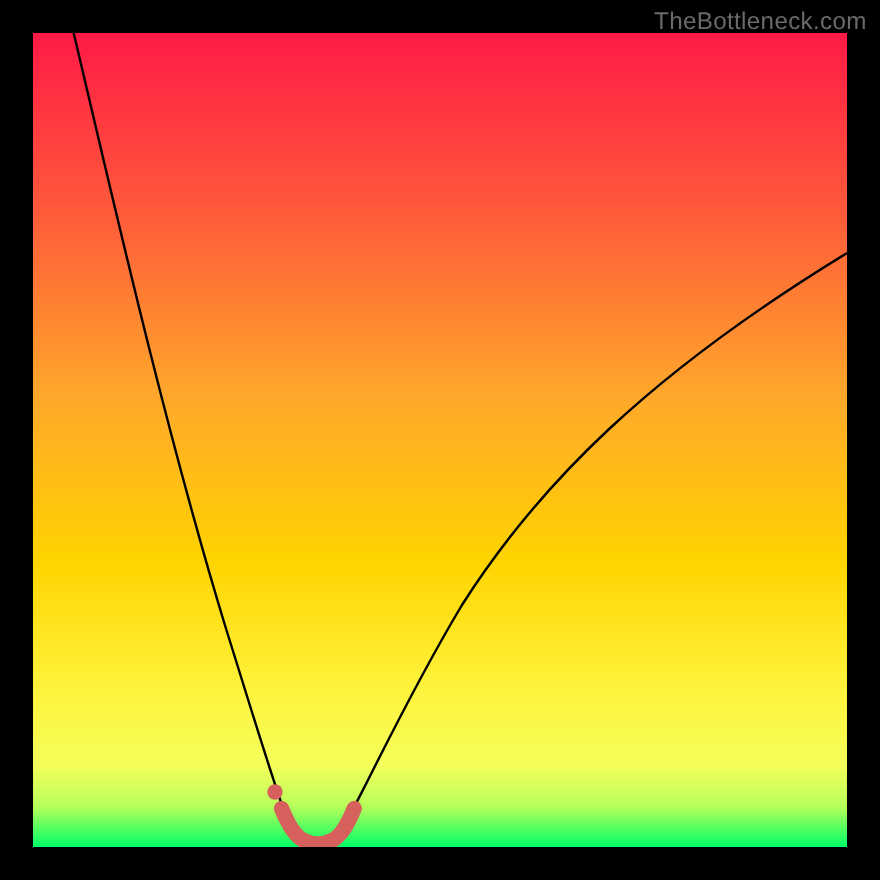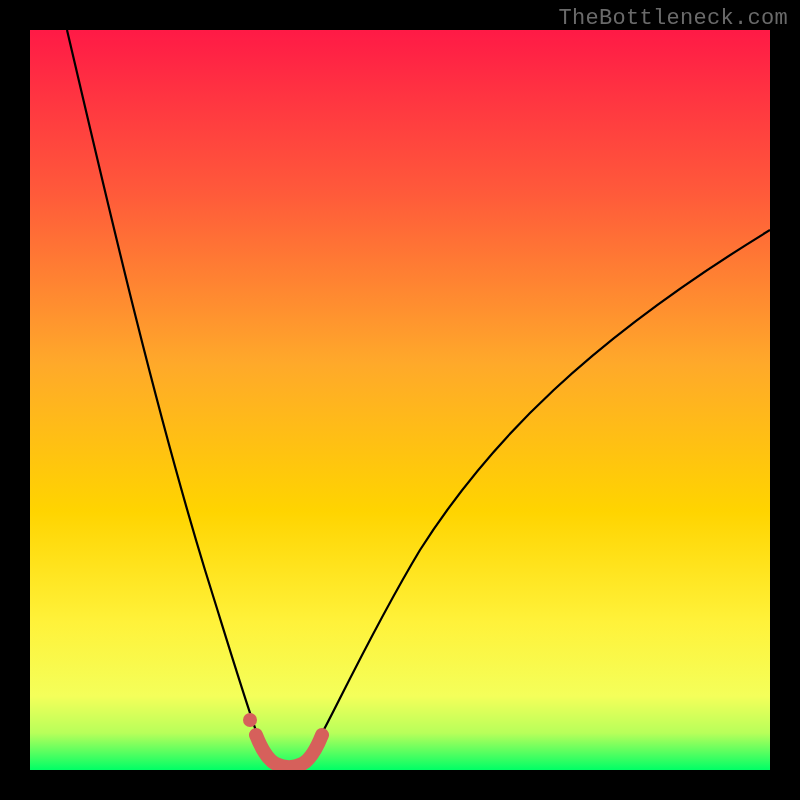--- a/index.html
+++ b/index.html
@@ -28,21 +28,20 @@
   }
   .watermark {
     position: absolute;
     top: 6px;
     right: 12px;
     color: #6a6a6a;
     font-size: 22px;
     font-weight: 500;
     letter-spacing: 0.3px;
     user-select: none;
-    font-family: Liberation Mono, monospace;
   }
   svg.curves {
     position: absolute;
     left: 30px;
     top: 30px;
     width: 740px;
     height: 740px;
     pointer-events: none;
   }
 </style>

